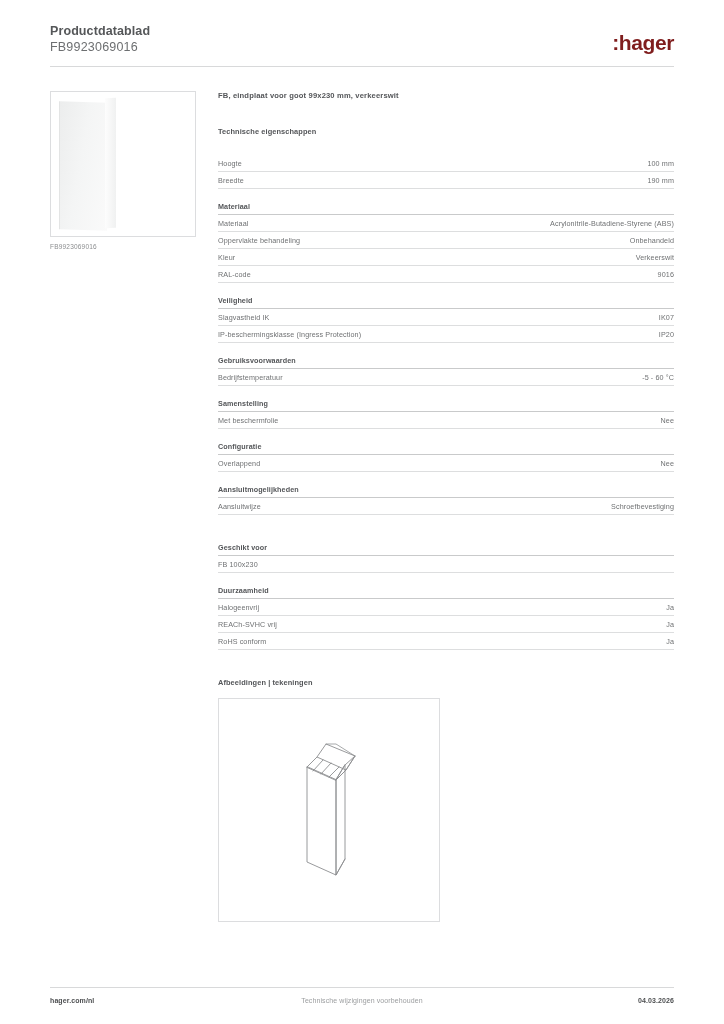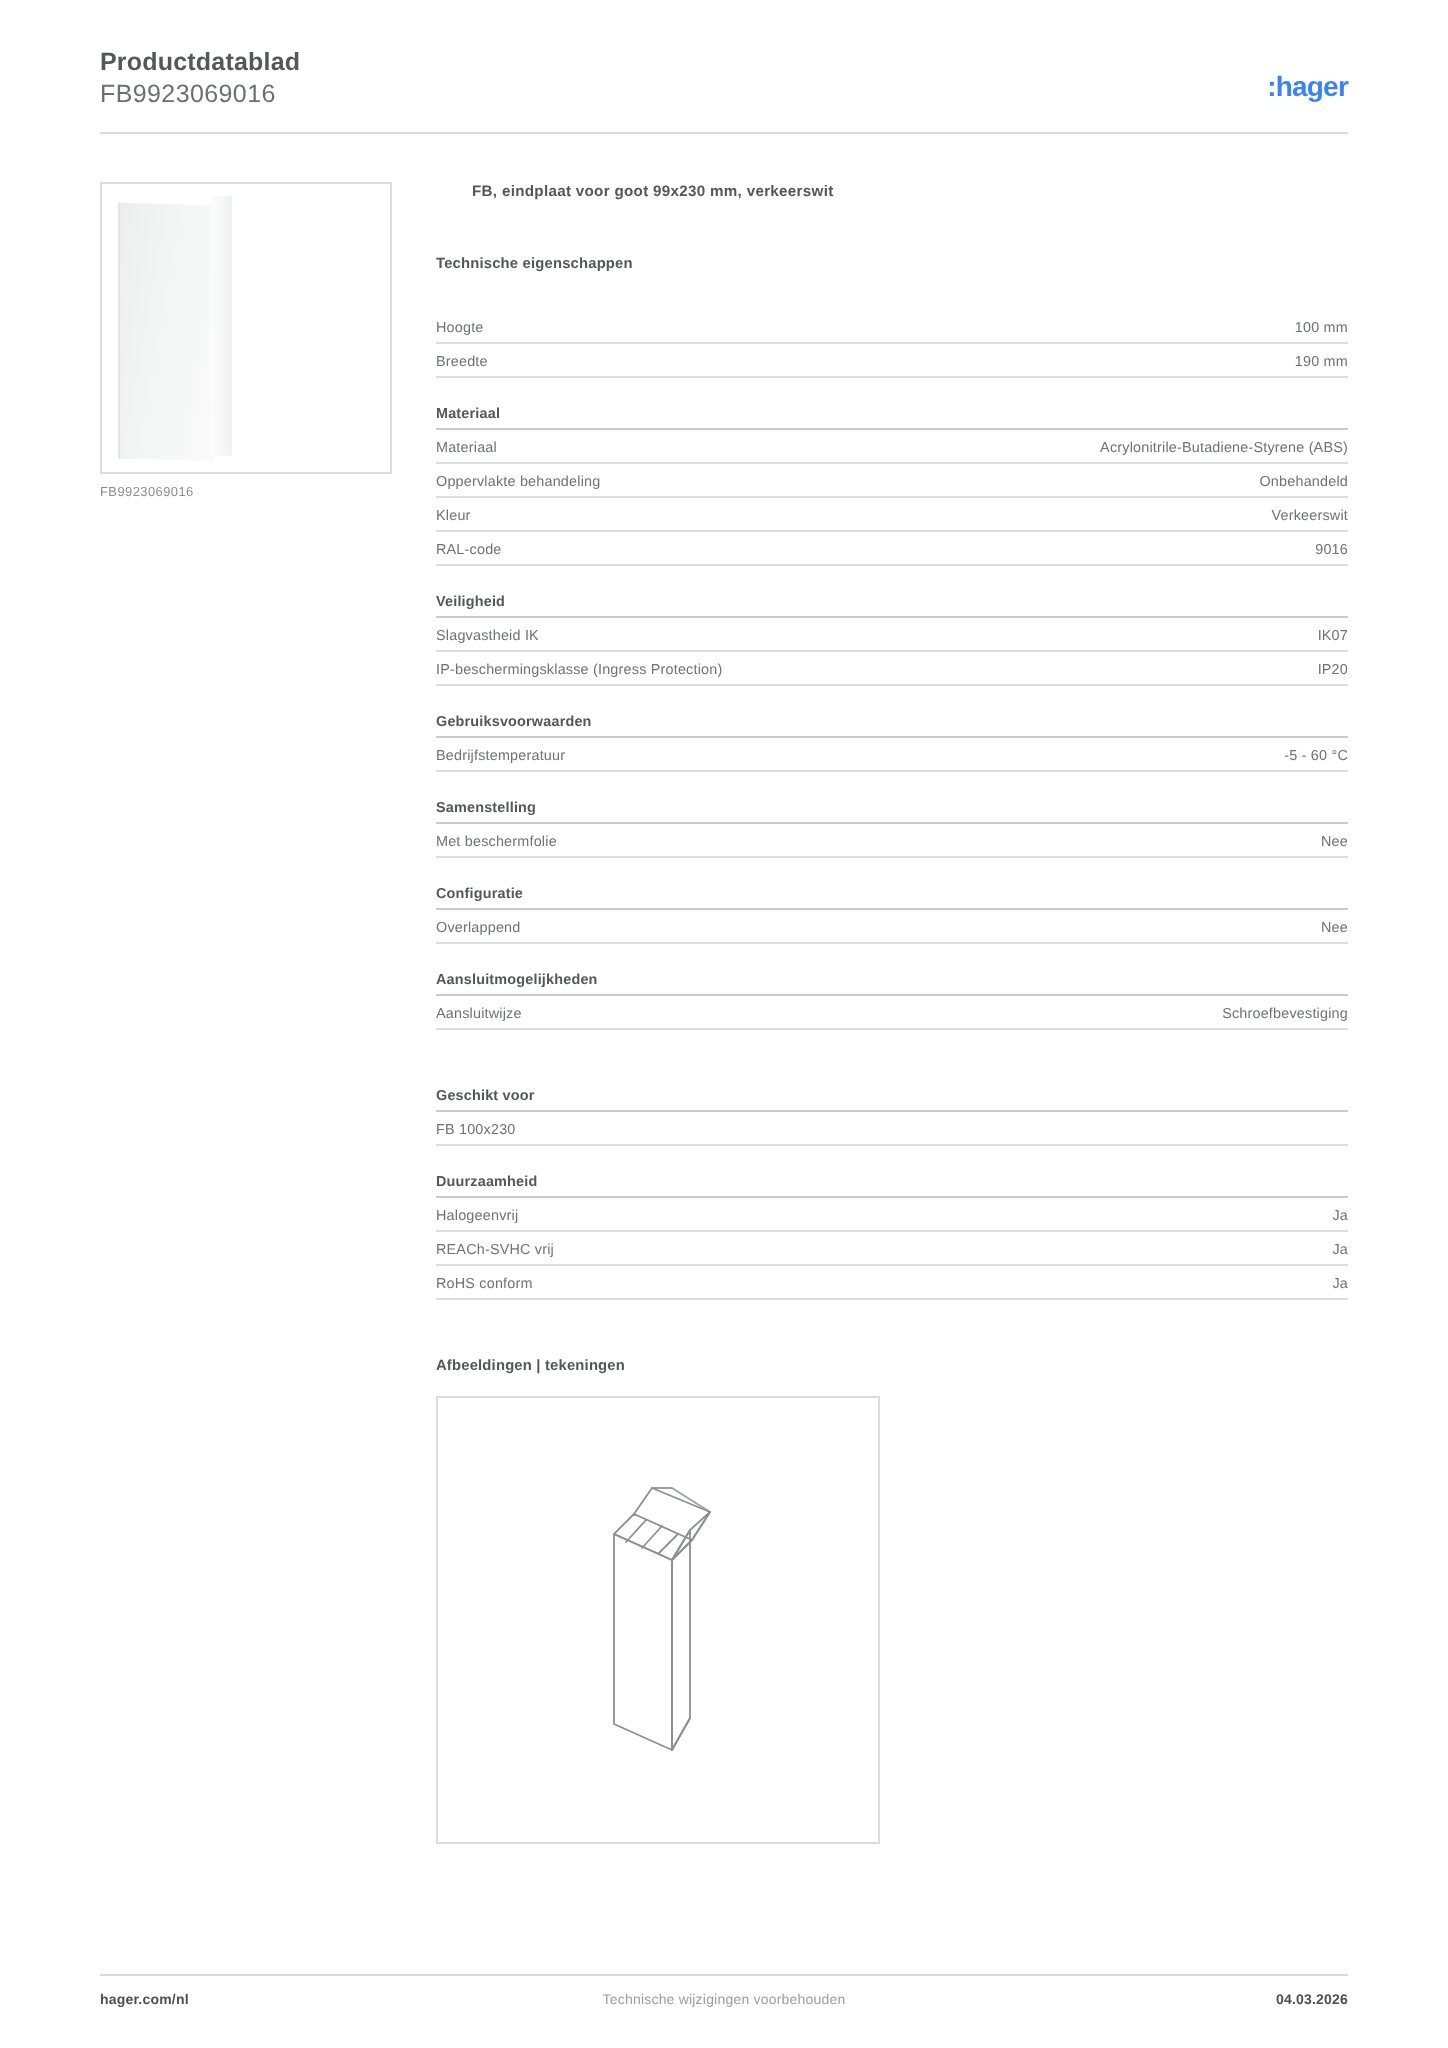--- a/index.html
+++ b/index.html
@@ -49,23 +49,23 @@
     font-size: 12.5px;
     font-weight: normal;
     color: #6d6f71;
     line-height: 16px;
     letter-spacing: 0.2px;
   }
   .logo {
     position: absolute;
     right: 0;
     top: 8px;
-    font-size: 14px;
-    font-weight: bold;
-    color: #3b82f6;
+    font-size: 21px;
+    font-weight: bold;
+    color: #7f1d1d;
     letter-spacing: -0.4px;
     line-height: 22px;
   }
   .header-rule {
     position: absolute;
     left: 50px;
     top: 66px;
     width: 624px;
     height: 1px;
     background: #d8d9da;
@@ -125,21 +125,21 @@
     top: 91px;
     width: 456px;
   }
 
   .product-name {
     font-size: 7.6px;
     font-weight: bold;
     color: #545659;
     letter-spacing: 0.15px;
     line-height: 10px;
-    margin: 0 0 26px 18px;
+    margin: 0 0 26px 0;
   }
 
   .section-title {
     font-size: 7.4px;
     font-weight: bold;
     color: #545659;
     letter-spacing: 0.1px;
     line-height: 10px;
     margin: 0 0 18px 0;
   }

